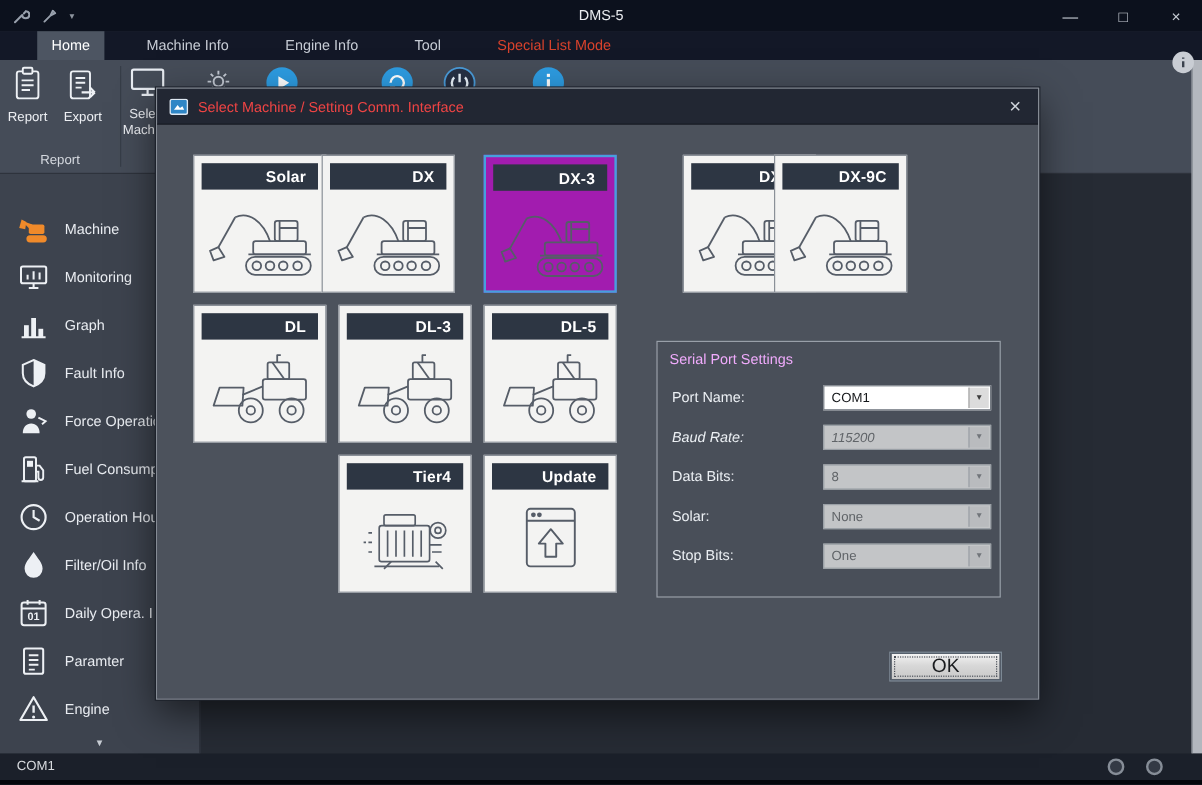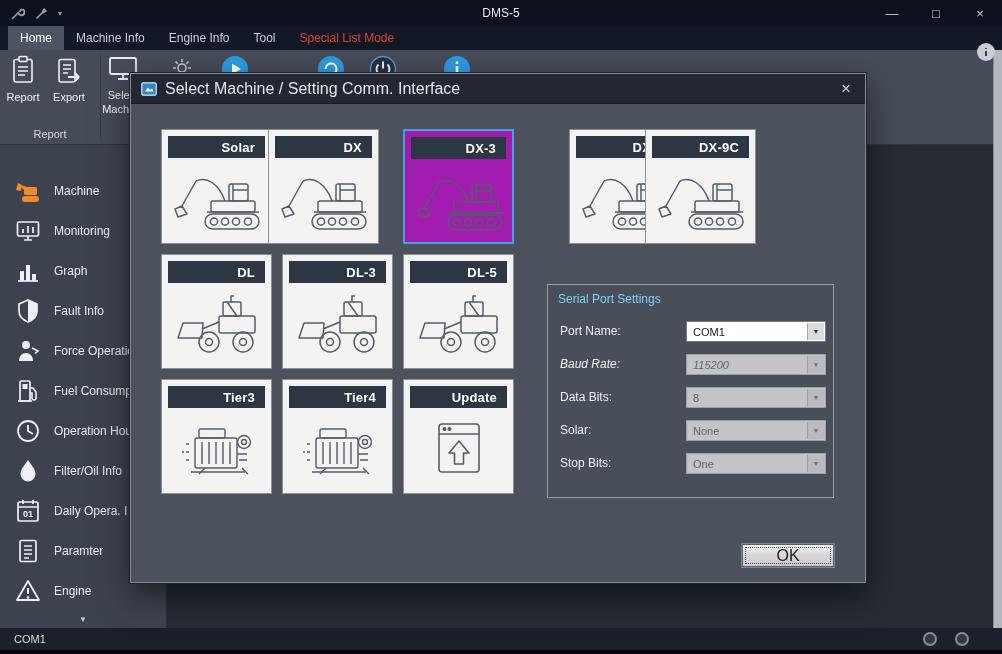--- a/index.html
+++ b/index.html
@@ -11,21 +11,21 @@
   .titlebar { position:absolute; left:0; top:0; width:100%; height:26px; background:#0c111d; }
   .qat { position:absolute; left:10px; top:0; height:26px; display:flex; align-items:center; gap:9px; }
   .qat span { display:flex; align-items:center; }
   .caret { color:#8d949e; font-size:8px; }
   .title-text { position:absolute; left:0; right:0; top:0; height:26px; line-height:26px; text-align:center; color:#e9ebef; font-size:12px; }
   .win-controls { position:absolute; right:0; top:0; height:26px; display:flex; }
   .win-btn { width:44px; height:26px; display:flex; align-items:center; justify-content:center; color:#c9ced6; font-size:13px; }
 
   
   .tabbar { position:absolute; left:0; top:26px; width:100%; height:24px; background:#131827; display:flex; align-items:stretch; padding-left:8px; }
-  .tab { padding:0 12px; display:flex; align-items:center; font-size:12px; color:#c7ccd5; white-space:nowrap; }
+  .tab { padding:0 12px; display:flex; align-items:center; font-size:12px; color:#c7ccd5; white-space:nowrap;margin-left:23px; }
   .tab.active { background:#4d5562; color:#ffffff; }
   .tab.accent { color:#d8422c; }
   .help-circle { position:absolute; right:7px; top:43px; width:18px; height:18px; border-radius:50%;
                  background:#c9cdd4; display:flex; align-items:center; justify-content:center;
                  color:#3a414d; font-size:11px; font-weight:bold; z-index:3; }
 
   
   .ribbon { position:absolute; left:0; top:50px; width:100%; height:95px; background:#454c58; border-bottom:1px solid #2e333c; }
   .ribbon-btn { position:absolute; top:5px; width:46px; display:flex; flex-direction:column; align-items:center; gap:4px;
                 color:#eef0f4; font-size:11px; }
@@ -53,34 +53,34 @@
   .led { position:absolute; top:4px; width:14px; height:14px; border-radius:50%; background:#343a45; border:2px solid #868d97; }
   .led1 { right:65px; } .led2 { right:33px; }
   .bottom-edge { position:absolute; left:0; top:650px; width:100%; height:4px; background:#04060b; z-index:5; }
 
   
   .modal { position:absolute; left:130px; top:73px; width:736px; height:510px; background:#4c525c;
            border:1px solid #858b94; box-shadow:0 0 0 1px #1d222b, 0 12px 30px rgba(0,0,0,.55); z-index:10; }
   .modal-titlebar { position:absolute; left:0; top:0; right:0; height:30px; background:#222733;
                     border-bottom:1px solid #161a22; display:flex; align-items:center; padding:0 10px; }
   .modal-icon { display:flex; margin-right:8px; }
-  .modal-title { color:#e5e5e5; font-size:16px; flex:1; }
+  .modal-title { color:#ef4444; font-size:12px; flex:1; }
   .modal-close { color:#cfd4db; font-size:17px; line-height:17px; padding:0 4px; }
   .modal-body { position:absolute; left:0; top:30px; right:0; bottom:0; background:#4c525c; }
 
   .tile { position:absolute; width:111px; height:115px; background:#f3f3f2; border:1px solid #8a9098; }
   .tile.selected { background:#a21caf; border:2px solid #46a0dc; }
   .tile-band { position:absolute; left:6px; right:6px; top:6px; height:22px; background:#2d3643;
                color:#ffffff; font-size:13px; font-weight:bold; display:flex; align-items:center;
                justify-content:flex-end; padding-right:10px; letter-spacing:.2px; }
   .tile-art { position:absolute; left:7px; top:34px; width:95px; height:72px; }
 
   .serial-panel { position:absolute; left:416px; top:180px; width:287px; height:214px;
                   background:#494f59; border:1px solid #99a0a9; }
-  .panel-title { position:absolute; left:10px; top:7px; font-size:12px; color:#7dd3fc; }
+  .panel-title { position:absolute; left:10px; top:7px; font-size:12px; color:#f0abfc; }
   .field-row { position:absolute; left:0; width:100%; height:21px; }
   .field-label { position:absolute; left:12px; top:3px; font-size:12px; color:#ecf0f4; }
   .sel { position:absolute; left:138px; top:0; width:140px; height:21px; border:1px solid #747a82;
          background:#ffffff; font-size:11px; color:#141619; display:flex; align-items:center; padding-left:6px; }
   .sel .arrow { position:absolute; right:1px; top:1px; bottom:1px; width:17px; background:#dcdcdc;
                 border-left:1px solid #a6a6a6; display:flex; align-items:center; justify-content:center;
                 font-size:7px; color:#3c3c3c; }
   .sel.disabled { background:#c3c5c7; color:#606468; border-color:#9aa0a6; }
   .sel.disabled .arrow { background:#b9bbbe; color:#71757a; border-left-color:#9aa0a6; }
 
@@ -493,52 +493,36 @@
                 <path d="M50 33 L33 40"></path>
                 <path d="M34 34 L14 34 L9 49 L33 49 z"></path>
                 <circle cx="40" cy="53" r="10"></circle>
                 <circle cx="40" cy="53" r="3.5"></circle>
                 <circle cx="74" cy="53" r="10"></circle>
                 <circle cx="74" cy="53" r="3.5"></circle>
                 <path d="M62 13 v-6 h3"></path>
               </g>
             </svg></div>
         </div>
-        <div class="tile" style="left: 30px; top: 275px;">
-          <div class="tile-band">Tier3</div>
+        <div class="tile" style="left: 151px; top: 275px;">
+          <div class="tile-band">Tier4</div>
           <div class="tile-art"><svg width="95" height="70" viewBox="0 0 95 70">
               <g fill="none" stroke="#565d68" stroke-width="1.4" stroke-linejoin="round">
                 <rect x="26" y="24" width="42" height="30" rx="2"></rect>
                 <path d="M33 28 v22 M40 28 v22 M47 28 v22 M54 28 v22 M61 28 v22"></path>
                 <rect x="30" y="15" width="26" height="9" rx="1.5"></rect>
                 <circle cx="75" cy="28" r="6.5"></circle>
                 <circle cx="75" cy="28" r="2.5"></circle>
                 <path d="M68 40 h10 M70 46 h8"></path>
                 <path d="M22 58 h54"></path>
                 <path d="M20 30 h-5 M20 38 h-7 M20 46 h-5" stroke-dasharray="3 2"></path>
                 <path d="M73 54 l6 6 M36 54 l-6 6"></path>
               </g>
             </svg></div>
         </div>
-        <div class="tile" style="left: 151px; top: 275px;">
-          <div class="tile-band">Tier4</div>
-          <div class="tile-art"><svg width="95" height="70" viewBox="0 0 95 70">
-              <g fill="none" stroke="#565d68" stroke-width="1.4" stroke-linejoin="round">
-                <rect x="26" y="24" width="42" height="30" rx="2"></rect>
-                <path d="M33 28 v22 M40 28 v22 M47 28 v22 M54 28 v22 M61 28 v22"></path>
-                <rect x="30" y="15" width="26" height="9" rx="1.5"></rect>
-                <circle cx="75" cy="28" r="6.5"></circle>
-                <circle cx="75" cy="28" r="2.5"></circle>
-                <path d="M68 40 h10 M70 46 h8"></path>
-                <path d="M22 58 h54"></path>
-                <path d="M20 30 h-5 M20 38 h-7 M20 46 h-5" stroke-dasharray="3 2"></path>
-                <path d="M73 54 l6 6 M36 54 l-6 6"></path>
-              </g>
-            </svg></div>
-        </div>
         <div class="tile" style="left: 272px; top: 275px;">
           <div class="tile-band">Update</div>
           <div class="tile-art"><svg width="95" height="70" viewBox="0 0 95 70">
               <g fill="none" stroke="#565d68" stroke-width="1.6" stroke-linejoin="round">
                 <rect x="28" y="10" width="40" height="48" rx="3"></rect>
                 <path d="M28 20 h40"></path>
                 <circle cx="33.5" cy="15" r="1.2" fill="#565d68"></circle>
                 <circle cx="38.5" cy="15" r="1.2" fill="#565d68"></circle>
                 <path d="M48 27 L58 39 H52.5 V50 H43.5 V39 H38 z"></path>
               </g>

